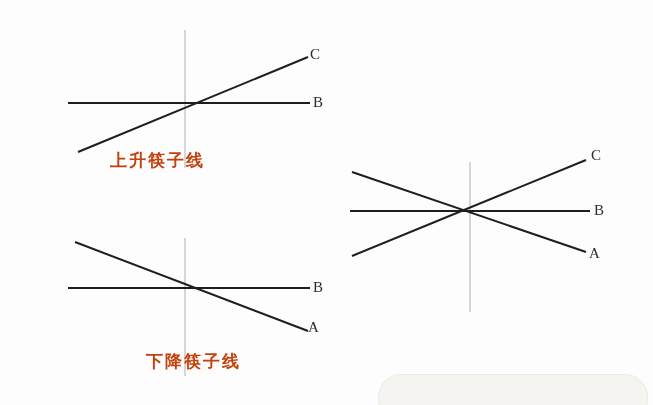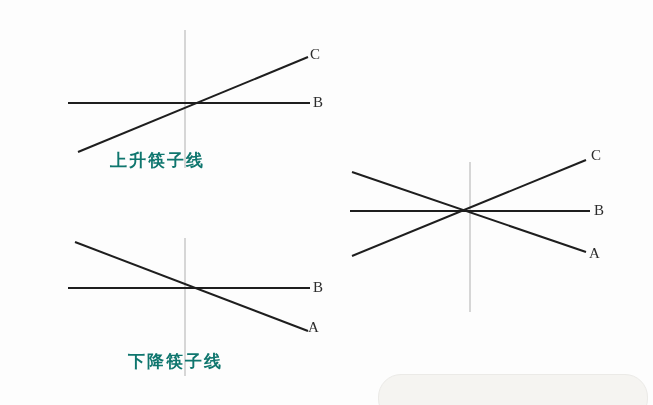--- a/index.html
+++ b/index.html
@@ -25,21 +25,21 @@
     font-size: 15px;
     line-height: 16px;
     color: #2b2b2b;
     font-family: "Liberation Serif", serif;
   }
   .caption {
     position: absolute;
     font-size: 17px;
     line-height: 20px;
     font-weight: 700;
-    color: #0f766e;
+    color: #c2410c;
     letter-spacing: 2px;
     font-family: "Liberation Sans", sans-serif;
   }
   .watermark {
     position: absolute;
     left: 378px;
     top: 374px;
     width: 268px;
     height: 46px;
     border-radius: 23px;
@@ -67,21 +67,21 @@
     <line x1="352" y1="256" x2="586" y2="160" stroke="#1e1e1e" stroke-width="2"></line>
     <line x1="352" y1="172" x2="586" y2="252" stroke="#1e1e1e" stroke-width="2"></line>
   </svg>
 
   <span class="line-label" style="left:310px; top:46px;">C</span>
   <span class="line-label" style="left:313px; top:94px;">B</span>
   <div class="caption" style="left:110px; top:151px;">上升筷子线</div>
 
   <span class="line-label" style="left:313px; top:279px;">B</span>
   <span class="line-label" style="left:308px; top:319px;">A</span>
-  <div class="caption" style="left:128px; top:352px;">下降筷子线</div>
+  <div class="caption" style="left:146px; top:352px;">下降筷子线</div>
 
   <span class="line-label" style="left:591px; top:147px;">C</span>
   <span class="line-label" style="left:594px; top:202px;">B</span>
   <span class="line-label" style="left:589px; top:245px;">A</span>
 
   <div class="watermark"></div>
 
 </div>
 
 </body></html>

